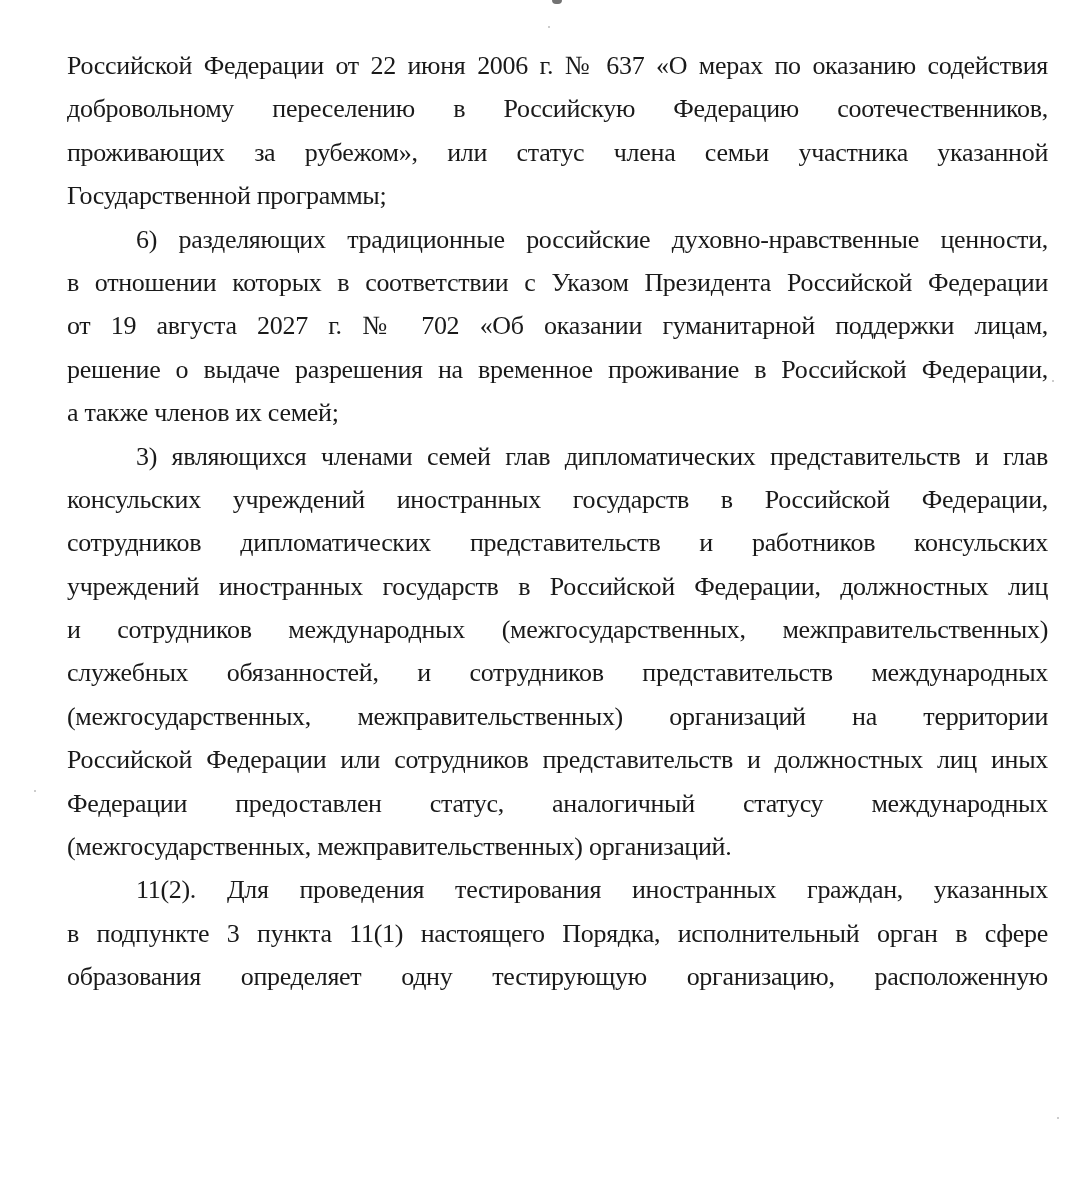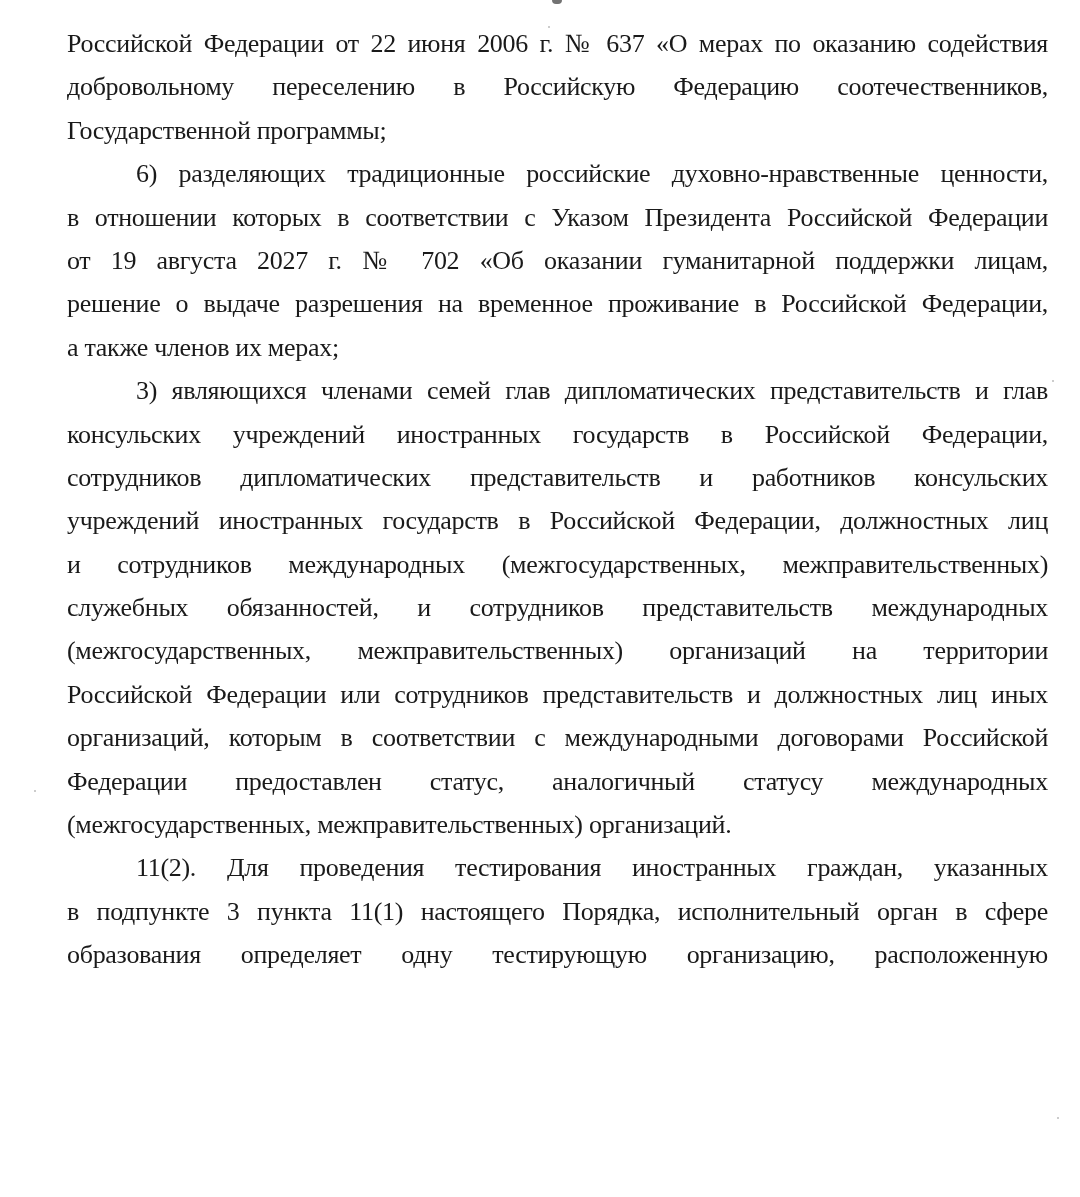--- a/index.html
+++ b/index.html
@@ -21,21 +21,21 @@
       top: 0px;
       width: 10px;
       height: 4px;
       background: #444;
       border-radius: 0 0 4px 4px;
       opacity: 0.75;
     }
     .doc {
       position: absolute;
       left: 67px;
-      top: 22px;
+      top: 44px;
       width: 981px;
     }
     .line {
       display: block;
       height: 43.4px;
       line-height: 43.4px;
       font-size: 26px;
       white-space: nowrap;
       text-align: justify;
       text-align-last: justify;
@@ -72,40 +72,43 @@
 
 <div class="doc">
 
   <div>
     <div class="line">
         <span class="line-inner">Российской Федерации от 22 июня 2006 г. № 637 «О мерах по оказанию содействия</span>
       </div>
     <div class="line">
         <span class="line-inner">добровольному переселению в Российскую Федерацию соотечественников,</span>
       </div>
+    <div class="line">
+        <span class="line-inner">проживающих за рубежом», или статус члена семьи участника указанной</span>
+      </div>
     <div class="line last">
         <span class="line-inner">Государственной программы;</span>
       </div>
   </div>
 
   <div>
     <div class="line indent">
         <span class="line-inner">6) разделяющих традиционные российские духовно-нравственные ценности,</span>
       </div>
     <div class="line">
         <span class="line-inner">в отношении которых в соответствии с Указом Президента Российской Федерации</span>
       </div>
     <div class="line">
         <span class="line-inner">от 19 августа 2027 г. № 702 «Об оказании гуманитарной поддержки лицам,</span>
       </div>
     <div class="line">
         <span class="line-inner">решение о выдаче разрешения на временное проживание в Российской Федерации,</span>
       </div>
     <div class="line last">
-        <span class="line-inner">а также членов их мерах;</span>
+        <span class="line-inner">а также членов их семей;</span>
       </div>
   </div>
 
   <div>
     <div class="line indent">
         <span class="line-inner">3) являющихся членами семей глав дипломатических представительств и глав</span>
       </div>
     <div class="line">
         <span class="line-inner">консульских учреждений иностранных государств в Российской Федерации,</span>
       </div>
@@ -121,23 +124,20 @@
     <div class="line">
         <span class="line-inner">служебных обязанностей, и сотрудников представительств международных</span>
       </div>
     <div class="line">
         <span class="line-inner">(межгосударственных, межправительственных) организаций на территории</span>
       </div>
     <div class="line">
         <span class="line-inner">Российской Федерации или сотрудников представительств и должностных лиц иных</span>
       </div>
     <div class="line">
-        <span class="line-inner">организаций, которым в соответствии с международными договорами Российской</span>
-      </div>
-    <div class="line">
         <span class="line-inner">Федерации предоставлен статус, аналогичный статусу международных</span>
       </div>
     <div class="line last">
         <span class="line-inner">(межгосударственных, межправительственных) организаций.</span>
       </div>
   </div>
 
   <div>
     <div class="line indent">
         <span class="line-inner">11(2). Для проведения тестирования иностранных граждан, указанных</span>

